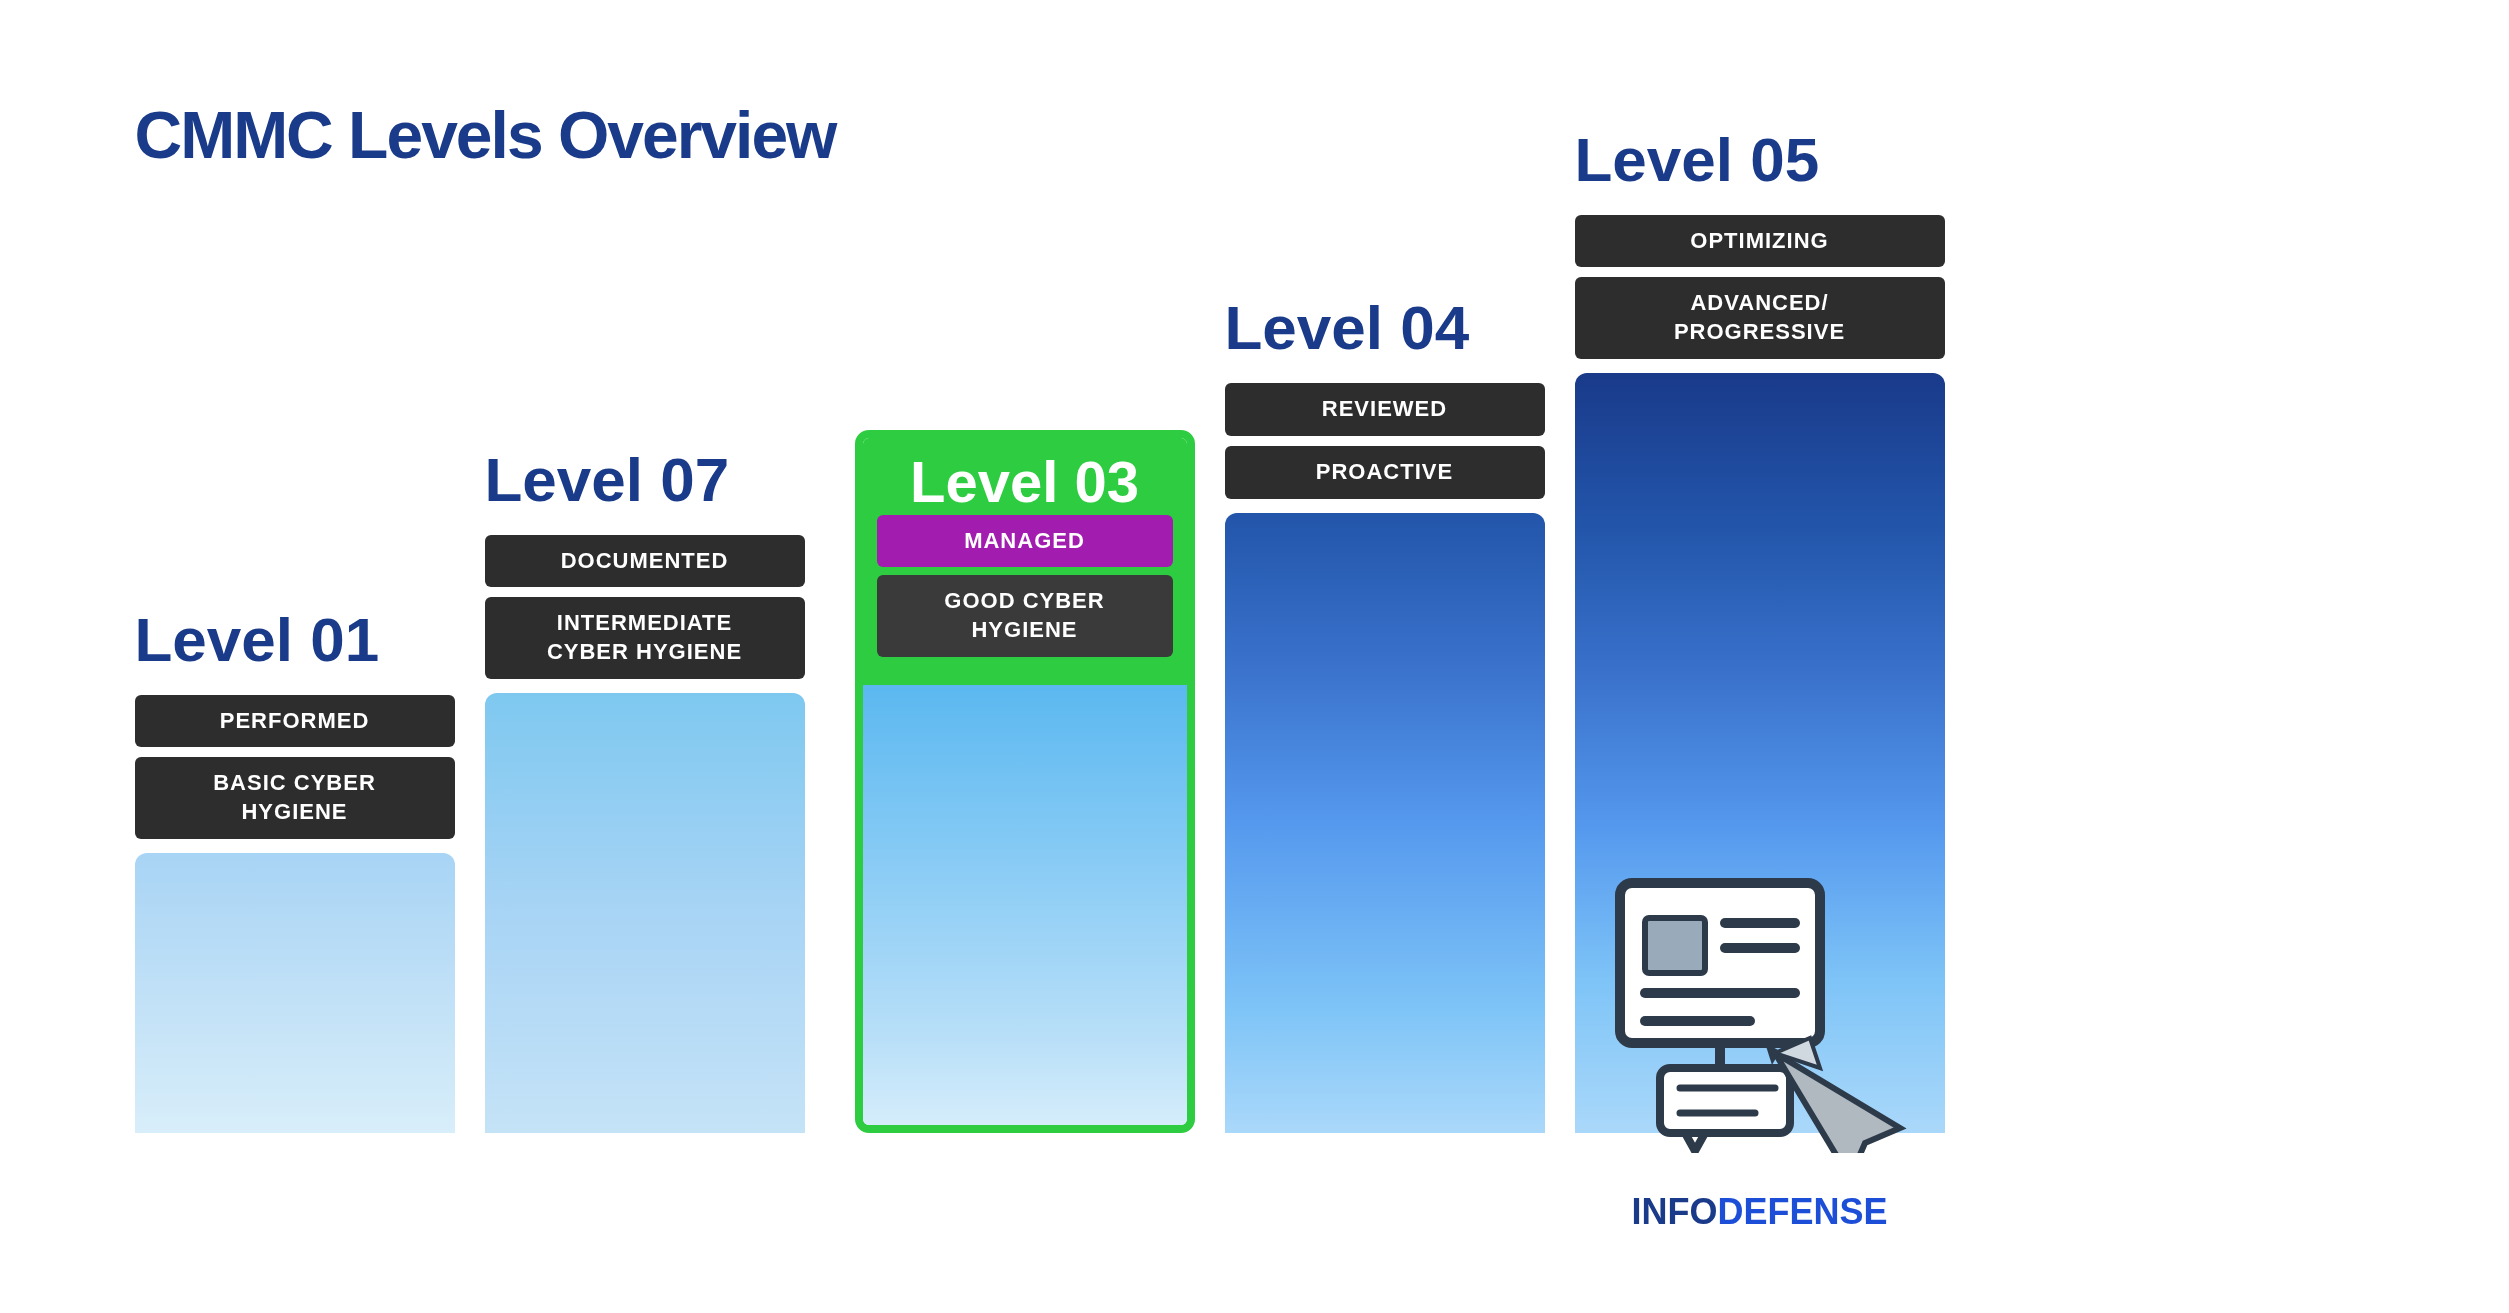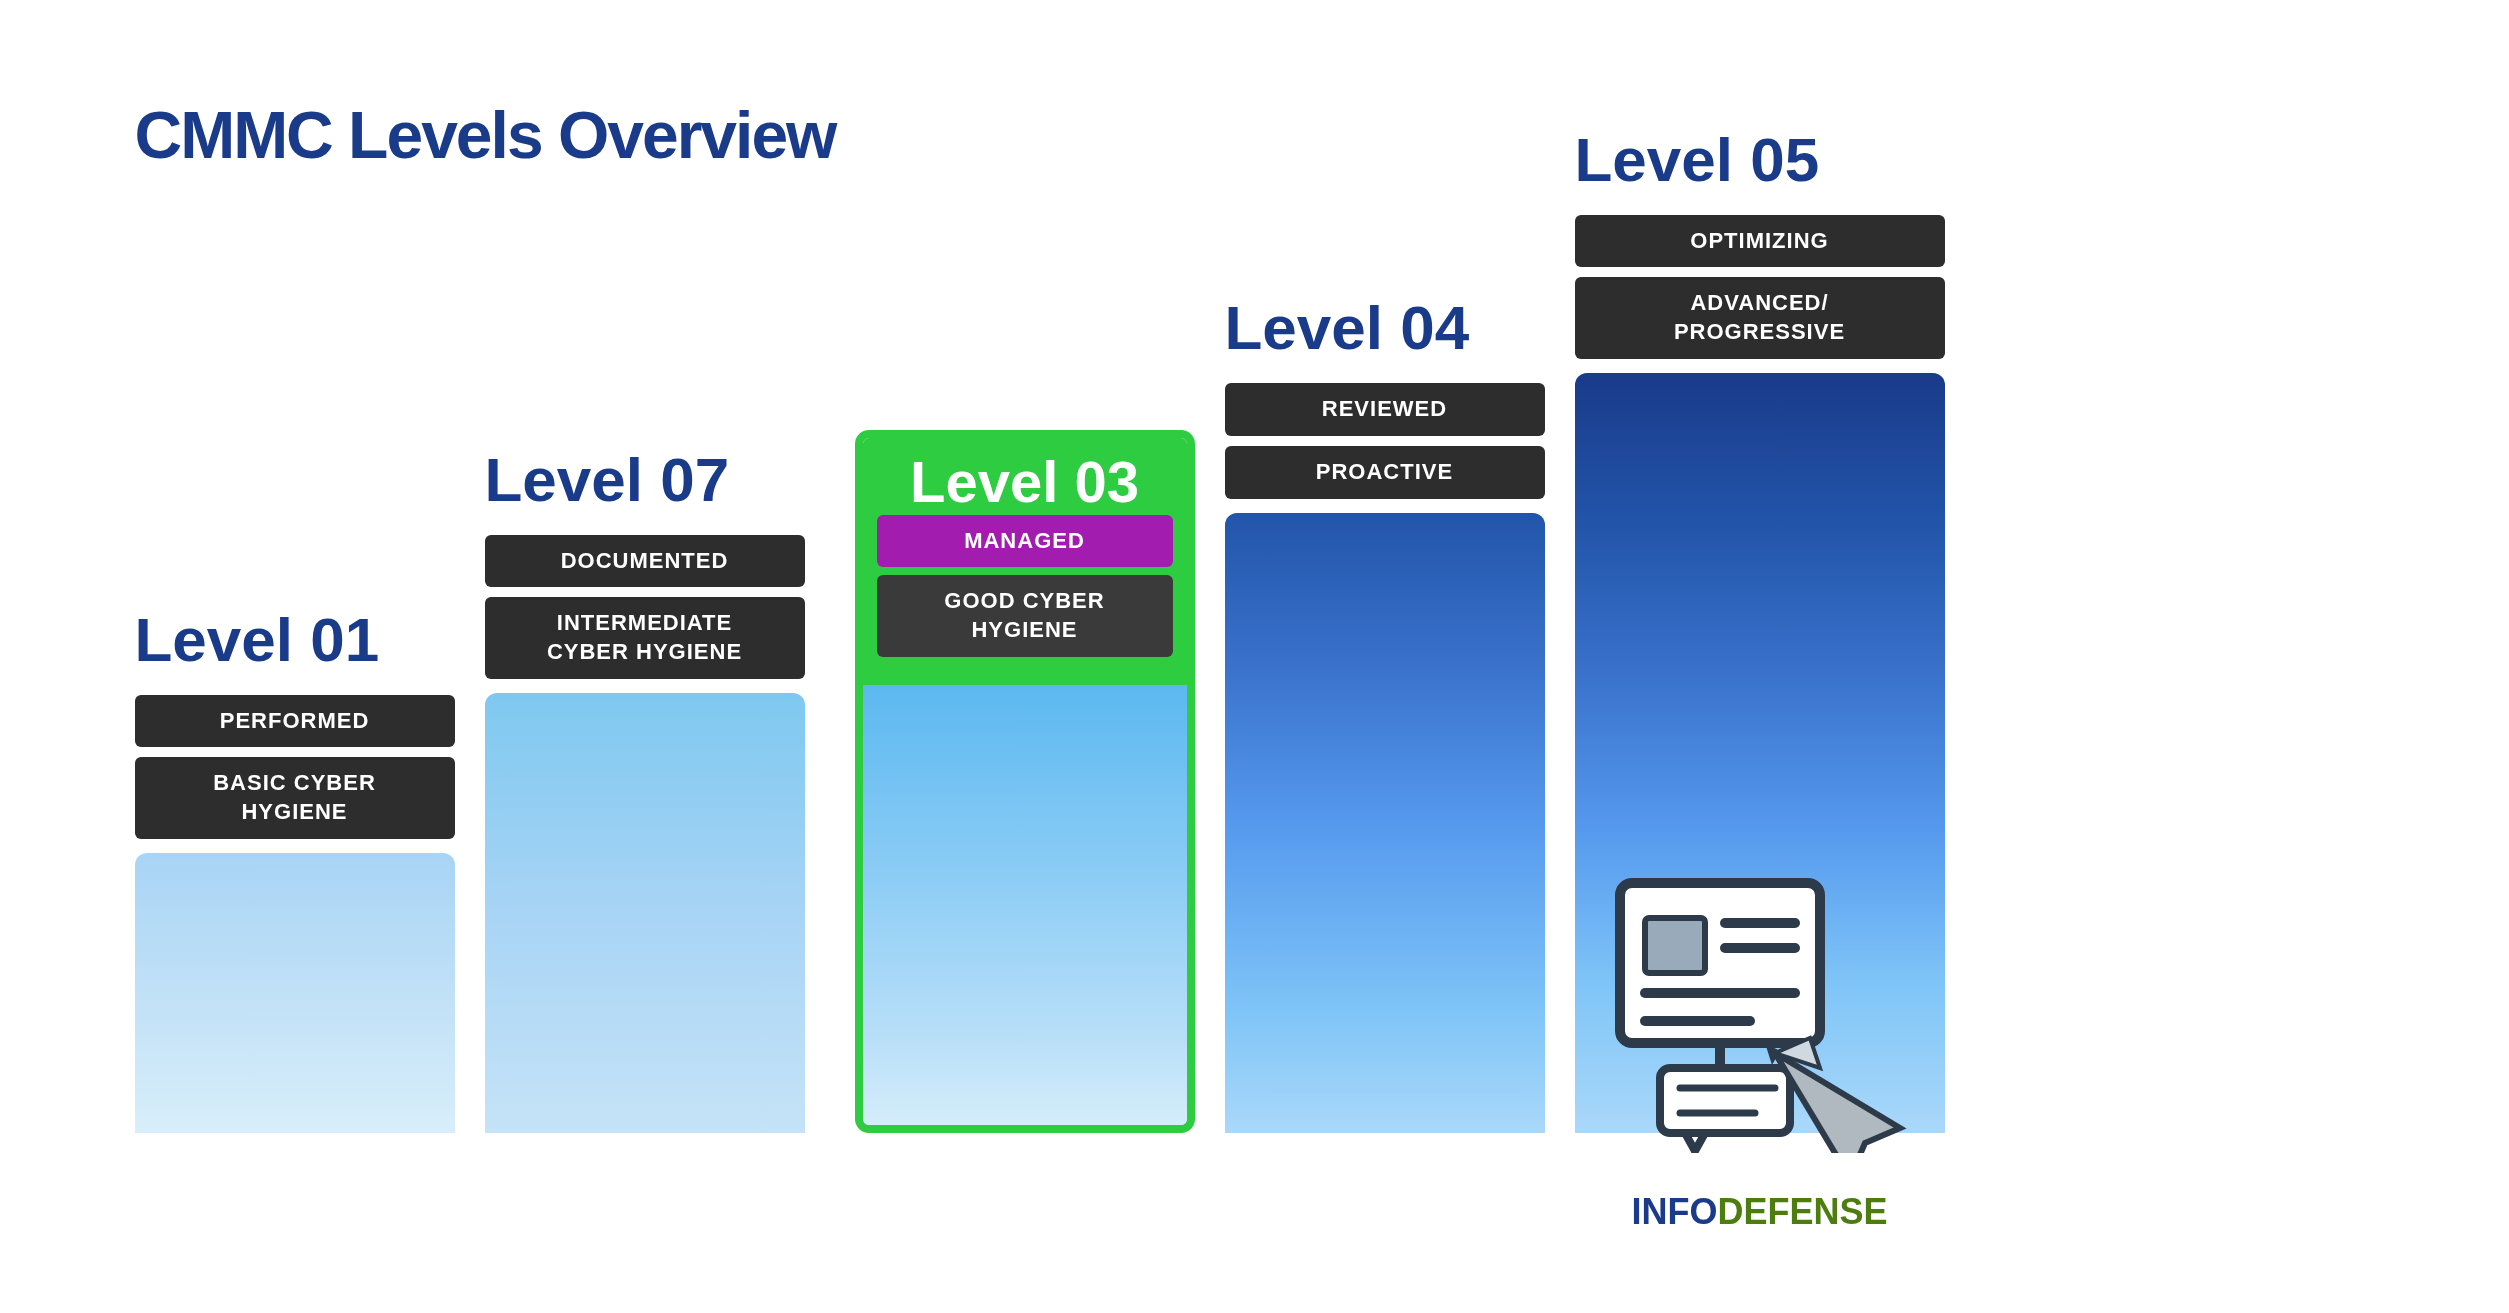--- a/index.html
+++ b/index.html
@@ -295,20 +295,20 @@
               <line x1="90" y1="240" x2="165" y2="240" stroke="#2d3a4a" stroke-width="7" stroke-linecap="round"></line>
 
               <polygon points="185,180 310,255 275,270 260,305" fill="#b0b8c0" stroke="#2d3a4a" stroke-width="6"></polygon>
               <polygon points="185,180 220,165 230,195" fill="#d0d8e0" stroke="#2d3a4a" stroke-width="4"></polygon>
 
               <polygon points="175,170 190,178 182,192" fill="#2d3a4a"></polygon>
             </svg>
           </div>
 
           <div style="position:absolute; bottom:-100px; left:50%; transform:translateX(-50%); white-space:nowrap; font-size:36px; font-weight:900;">
-            <span class="brand-info" style="color:#1a3a8a;text-align:right;">INFO</span><span class="brand-defense" style="color:#4d7c0f;">DEFENSE</span>
+            <span class="brand-info" style="color:#1a3a8a;text-align:right;">INFO</span><span class="brand-defense" style="color:#1d4ed8;">DEFENSE</span>
           </div>
         </div>
       </div>
     </div>
 
   </div>
 </div>
 
 </body></html>

